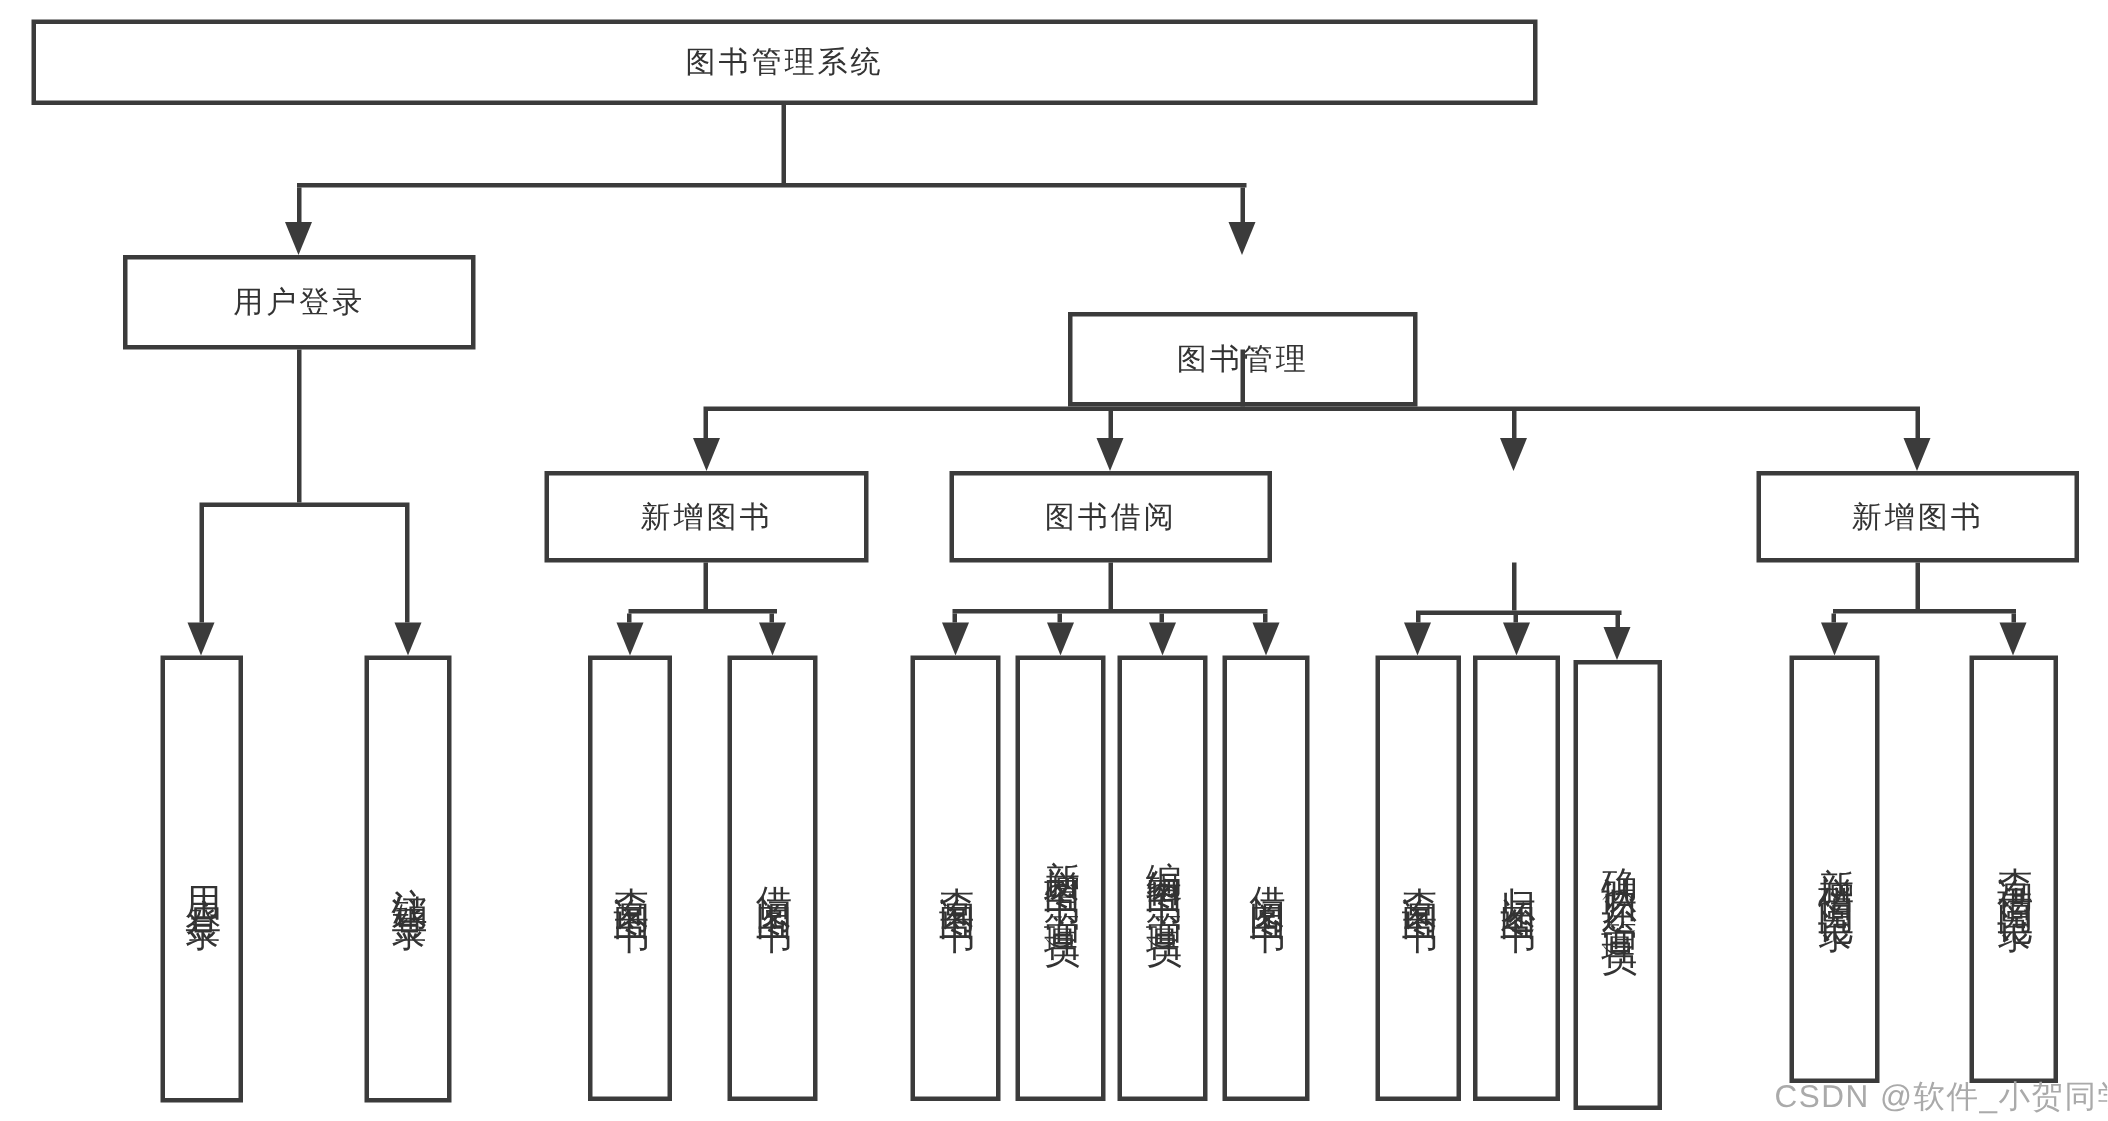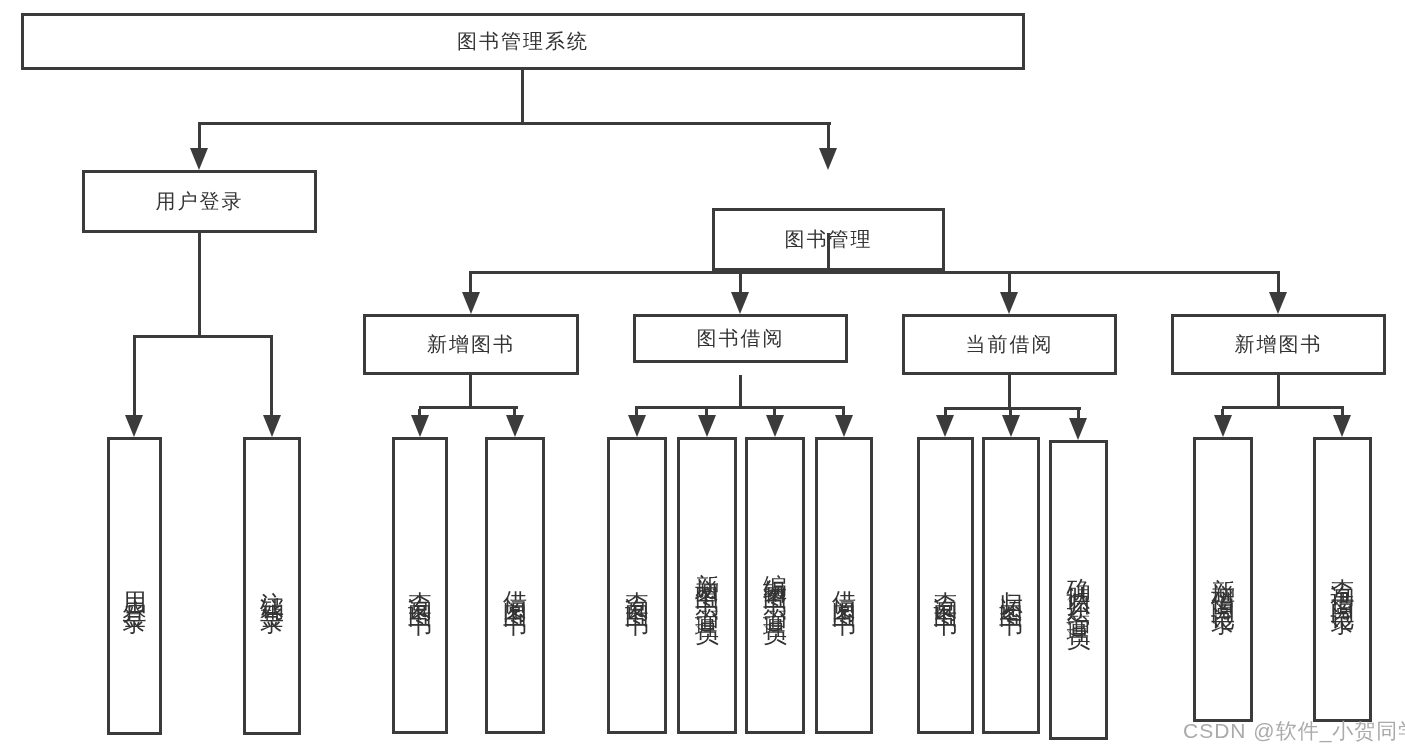--- a/index.html
+++ b/index.html
@@ -69,25 +69,22 @@
   <div class="box box-h" style="left:82px;top:170px;width:235px;height:63px;">
     <span class="label">用户登录</span>
   </div>
   <div class="box box-h" style="left:712px;top:170px;width:233px;height:63px;margin-top:38px;">
     <span class="label">图书管理</span>
   </div>
 
   <div class="box box-h" style="left:363px;top:314px;width:216px;height:61px;">
     <span class="label">新增图书</span>
   </div>
-  <div class="box box-h" style="left:633px;top:314px;width:215px;height:49px;">
+  <div class="box box-h" style="left:633px;top:314px;width:215px;height:61px;">
     <span class="label">图书借阅</span>
-  </div>
-  <div class="box box-h" style="left:902px;top:314px;width:215px;height:61px;">
-    <span class="label">当前借阅</span>
   </div>
   <div class="box box-h" style="left:1171px;top:314px;width:215px;height:61px;">
     <span class="label">新增图书</span>
   </div>
 
   <div class="box box-v" style="left:107px;top:437px;width:55px;height:298px;">
     <span class="label">用户登录</span>
   </div>
   <div class="box box-v" style="left:243px;top:437px;width:58px;height:298px;">
     <span class="label">注销登录</span>

